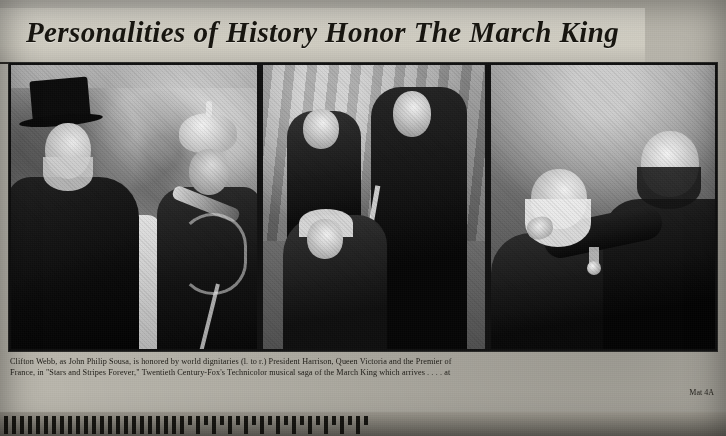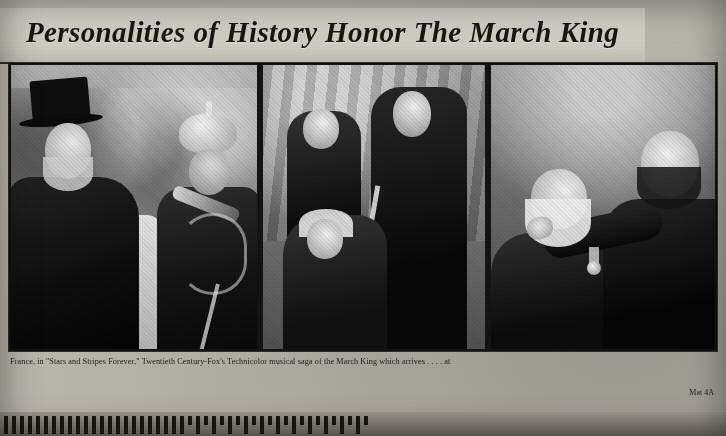--- a/index.html
+++ b/index.html
@@ -463,20 +463,21 @@
       <div class="webb-head"></div>
       <div class="webb-beard"></div>
       <div class="ribbon"></div>
       <div class="medal"></div>
       <div class="hand"></div>
     </div>
 
   </div>
 
   <div class="caption">
+    <div class="line">Clifton Webb, as John Philip Sousa, is honored by world dignitaries (l. to r.) President Harrison, Queen Victoria and the Premier of</div>
     <div class="line">France, in "Stars and Stripes Forever," Twentieth Century-Fox's Technicolor musical saga of the March King which arrives . . . . at</div>
   </div>
   <div class="credit">Mat 4A</div>
 
   <div class="tick-strip">
     <div class="ticks">
         <div class="tick"></div>
         <div class="tick"></div>
         <div class="tick"></div>
         <div class="tick"></div>

